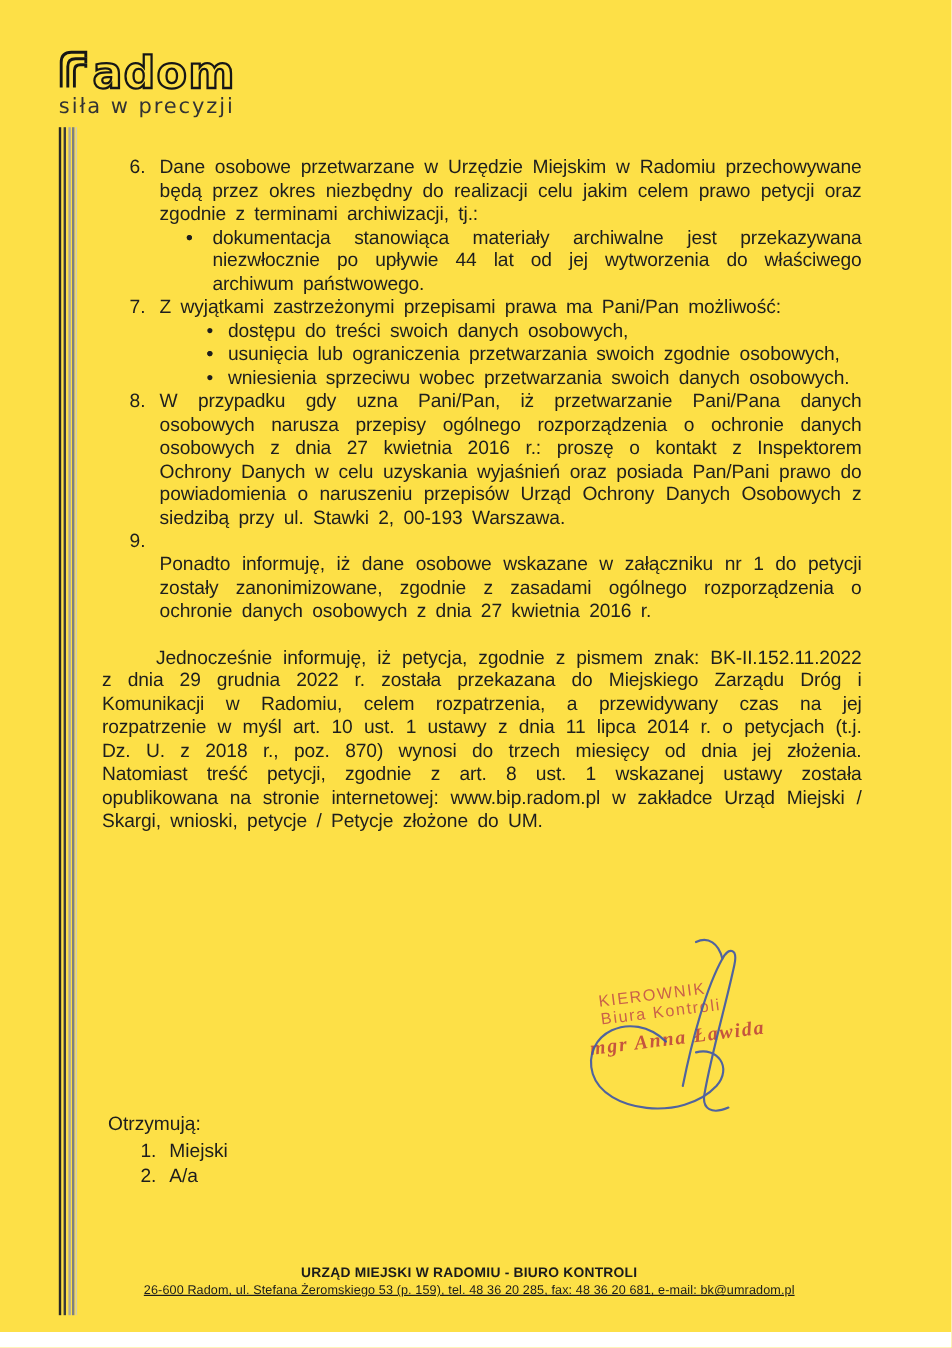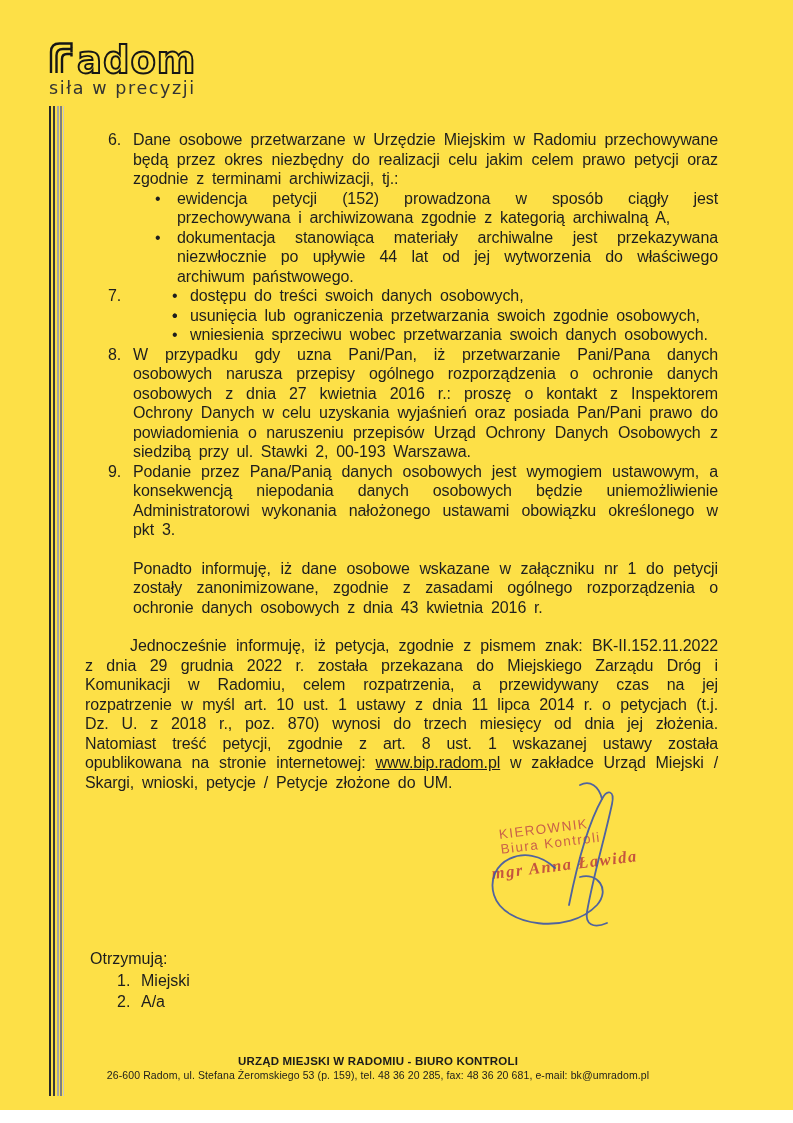--- a/index.html
+++ b/index.html
@@ -27,44 +27,44 @@
     text-align:justify;color:#1e1e1e;
   }
   .li{position:relative;padding-left:48px;}
   .num{position:absolute;left:23px;top:0;}
   .bullet-row{position:relative;padding-left:22px;text-align:justify;}
   .ind1 .bullet-row{margin-left:22px;}
   .ind2 .bullet-row{margin-left:39px;padding-left:18px;}
   .dot{position:absolute;left:0;top:0;}
   .p-ponadto{margin:19px 0 0 48px;text-align:justify;}
   .p-closing{margin:19px 0 0 0;text-indent:45px;text-align:justify;}
-  .link{text-decoration:underline;}
+  .link{}
 
   
   .stamp{
     position:absolute;left:498px;top:827px;z-index:2;
     transform:rotate(-7deg);transform-origin:left top;
     color:#c4544a;opacity:.9;font-size:13.5px;line-height:15px;letter-spacing:1.4px;
   }
   .stamp-name{
     margin-top:8px;margin-left:-12px;white-space:nowrap;
     font-family:"Liberation Serif",serif;font-style:italic;font-weight:bold;
     font-size:16.5px;letter-spacing:1.6px;color:#bf463e;
   }
   .signature{position:absolute;left:468px;top:776px;z-index:3;}
 
   
-  .dist{position:absolute;left:90px;top:948px;font-size:16px;line-height:21.5px;}
+  .dist{position:absolute;left:90px;top:927px;font-size:16px;line-height:21.5px;}
   .dist-item{padding-left:27px;}
   .dnum{display:inline-block;width:24px;}
 
   
-  .footer{position:absolute;left:63px;top:1055px;width:630px;text-align:center;color:#1b1b1b;}
+  .footer{position:absolute;left:76px;top:1055px;width:630px;text-align:center;color:#1b1b1b;}
   .f1{font-weight:bold;font-size:11.5px;letter-spacing:0.2px;}
-  .f2{font-size:10.5px;margin-top:2px;letter-spacing:0.1px;}
+  .f2{font-size:10.5px;margin-top:2px;letter-spacing:0.1px;text-decoration:underline;}
 </style>
 </head>
 <body>
 
 <div class="page">
 
   <div class="logo">
     <svg width="190" height="62" viewBox="0 0 190 62">
       <g stroke="#161616" stroke-width="2.4" fill="none">
         <path d="M7 37 L7 16 Q7 7.5 15.5 7.5 L27.5 7.5 L27.5 12"></path>
@@ -85,31 +85,31 @@
   </div>
 
   <main class="body">
 
     <div class="li">
       <span class="num">6.</span>
       <span>Dane osobowe przetwarzane w Urzędzie Miejskim w Radomiu przechowywane będą przez okres niezbędny do realizacji celu jakim celem prawo petycji oraz zgodnie z terminami archiwizacji, tj.:</span>
       <div class="ind1">
         <div class="bullet-row">
           <span class="dot">•</span>
-          <span>ewidencja petycji (152) prowadzona w sposób ciągły jest przechowywana i archiwizowana zgodnie z kategorią archiwalną A,</span>
         </div>
         <div class="bullet-row">
           <span class="dot">•</span>
           <span>dokumentacja stanowiąca materiały archiwalne jest przekazywana niezwłocznie po upływie 44 lat od jej wytworzenia do właściwego archiwum państwowego.</span>
         </div>
       </div>
     </div>
 
     <div class="li">
       <span class="num">7.</span>
+      <span>Z wyjątkami zastrzeżonymi przepisami prawa ma Pani/Pan możliwość:</span>
       <div class="ind2">
         <div class="bullet-row">
           <span class="dot">•</span>
           <span>dostępu do treści swoich danych osobowych,</span>
         </div>
         <div class="bullet-row">
           <span class="dot">•</span>
         </div>
         <div class="bullet-row">
           <span class="dot">•</span>
@@ -122,24 +122,23 @@
       </div>
     </div>
 
     <div class="li">
       <span class="num">8.</span>
       <span>W przypadku gdy uzna Pani/Pan, iż przetwarzanie Pani/Pana danych osobowych narusza przepisy ogólnego rozporządzenia o ochronie danych osobowych z dnia 27 kwietnia 2016 r.: proszę o kontakt z Inspektorem Ochrony Danych w celu uzyskania wyjaśnień oraz posiada Pan/Pani prawo do powiadomienia o naruszeniu przepisów Urząd Ochrony Danych Osobowych z siedzibą przy ul. Stawki 2, 00-193 Warszawa.</span>
     </div>
 
     <div class="li">
       <span class="num">9.</span>
-      <span>Podanie przez Pana/Panią danych osobowych jest wymogiem ustawowym, a konsekwencją niepodania danych osobowych będzie uniemożliwienie Administratorowi wykonania nałożonego ustawami obowiązku określonego w pkt 3.</span>
     </div>
 
-    <p class="p-ponadto">Ponadto informuję, iż dane osobowe wskazane w załączniku nr 1 do petycji zostały zanonimizowane, zgodnie z zasadami ogólnego rozporządzenia o ochronie danych osobowych z dnia 43 kwietnia 2016 r.</p>
+    <p class="p-ponadto">Ponadto informuję, iż dane osobowe wskazane w załączniku nr 1 do petycji zostały zanonimizowane, zgodnie z zasadami ogólnego rozporządzenia o ochronie danych osobowych z dnia 27 kwietnia 2016 r.</p>
 
     <p class="p-closing"><span>Jednocześnie informuję, iż petycja, zgodnie z pismem znak: BK-II.152.11.2022 z dnia 29 grudnia 2022 r. została przekazana do Miejskiego Zarządu Dróg i Komunikacji w Radomiu, celem rozpatrzenia, a przewidywany czas na jej rozpatrzenie w myśl art. 10 ust. 1 ustawy z dnia 11 lipca 2014 r. o petycjach (t.j. Dz. U. z 2018 r., poz. 870) wynosi do trzech miesięcy od dnia jej złożenia. Natomiast treść petycji, zgodnie z art. 8 ust. 1 wskazanej ustawy została opublikowana na stronie internetowej: </span><span class="link">www.bip.radom.pl</span><span> w zakładce Urząd Miejski / Skargi, wnioski, petycje / Petycje złożone do UM.</span></p>
   </main>
 
   <div class="stamp">
     <div>KIEROWNIK</div>
     <div>Biura Kontroli</div>
     <div class="stamp-name">mgr Anna Ławida</div>
   </div>
 

